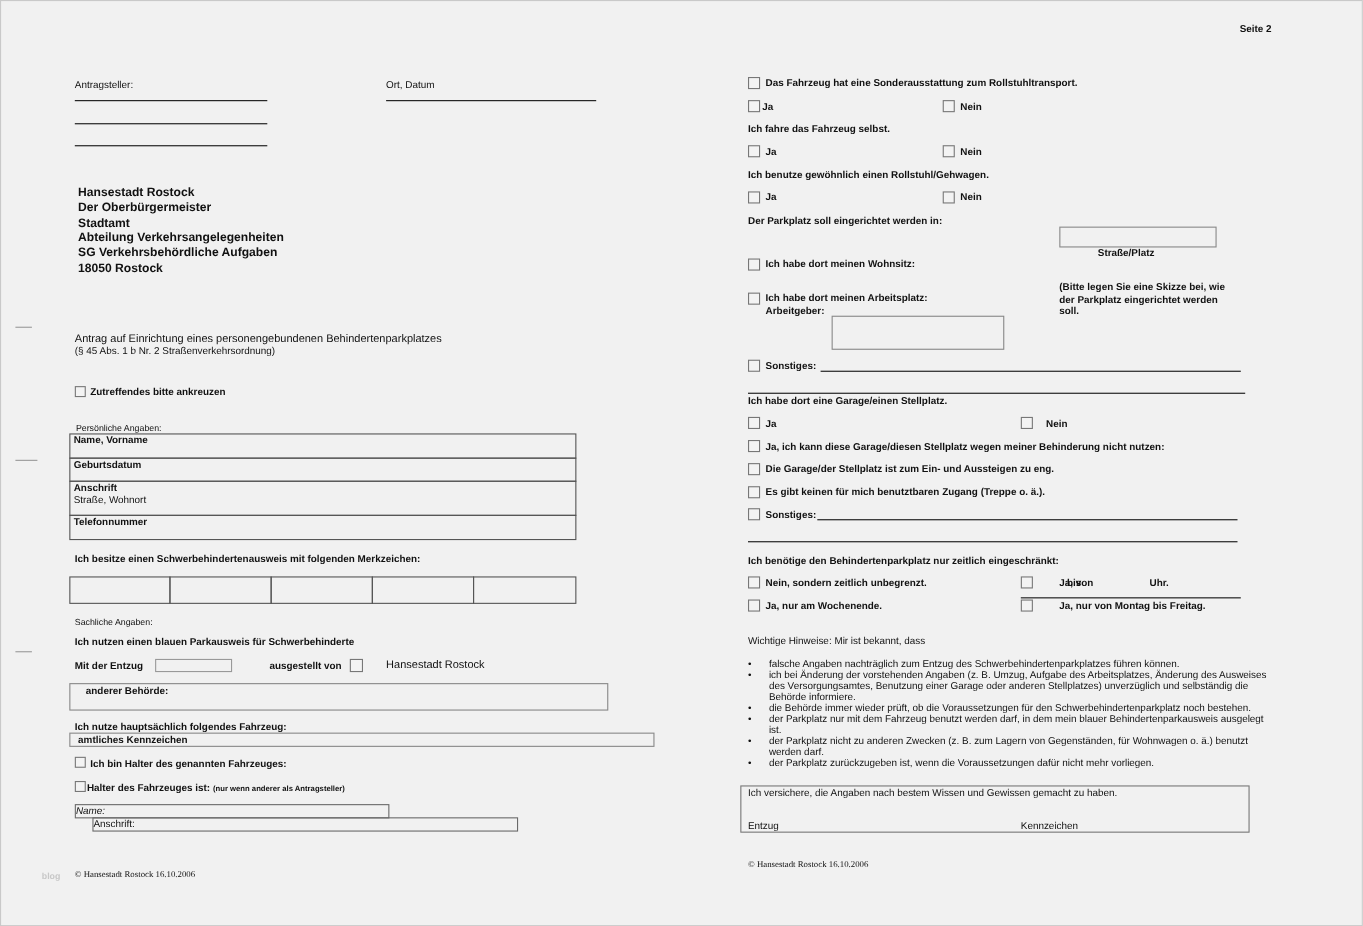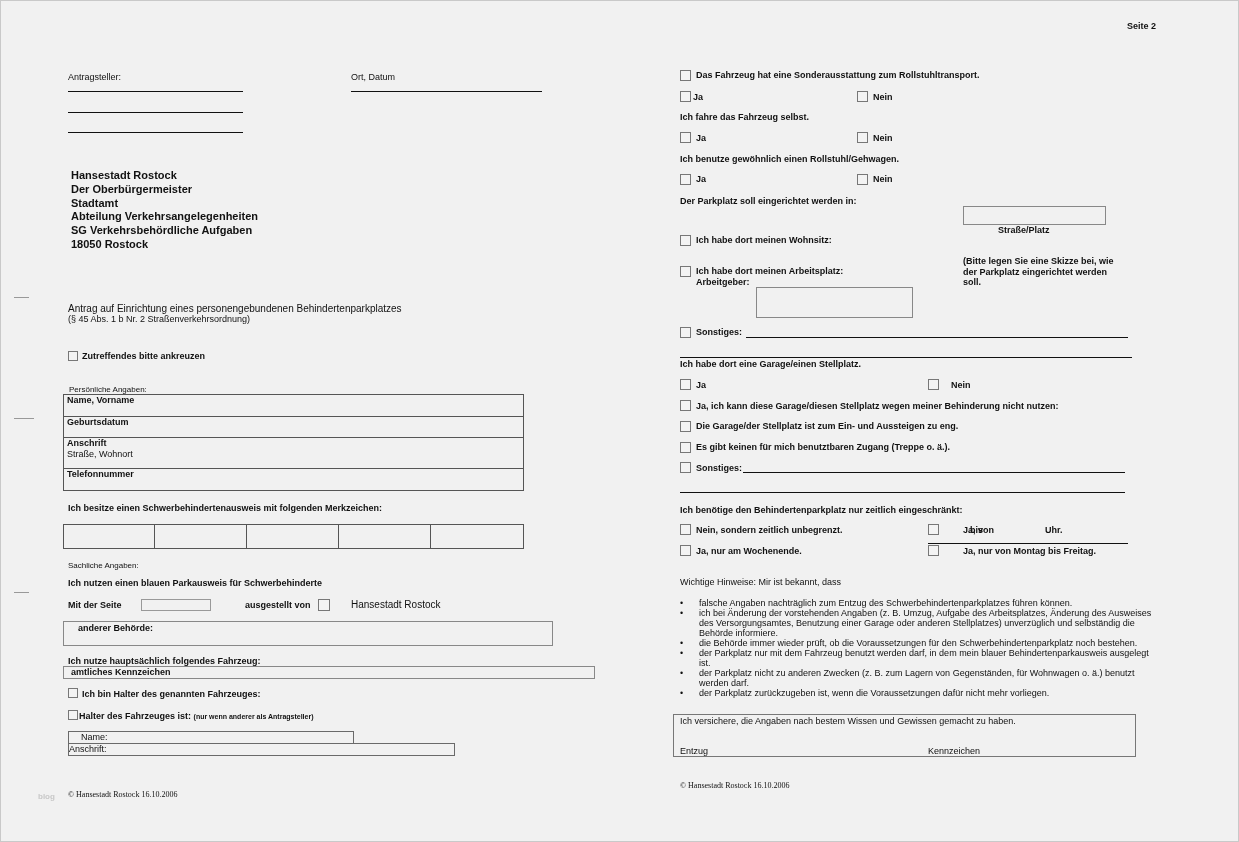--- a/index.html
+++ b/index.html
@@ -78,21 +78,21 @@
 <div class="abs b s9" style="left:68px;top:503px;">Ich besitze einen Schwerbehindertenausweis mit folgenden Merkzeichen:</div>
 <div class="mcell" style="left:63px;width:92px;"></div>
 <div class="mcell" style="left:154px;width:93px;"></div>
 <div class="mcell" style="left:246px;width:93px;"></div>
 <div class="mcell" style="left:338px;width:93px;"></div>
 <div class="mcell" style="left:430px;width:94px;"></div>
 
 <div class="abs s8" style="left:68px;top:561px;">Sachliche Angaben:</div>
 <div class="abs b s9" style="left:68px;top:578px;">Ich nutzen einen blauen Parkausweis für Schwerbehinderte</div>
 
-<div class="abs b s9" style="left:68px;top:600px;">Mit der Seite</div>
+<div class="abs b s9" style="left:68px;top:600px;">Mit der Entzug</div>
 <div class="boxl" style="left:141px;top:599px;width:70px;height:12px;"></div>
 <div class="abs b s9" style="left:245px;top:600px;">ausgestellt von</div>
 <div class="cb" style="left:318px;top:599px;width:12px;height:12px;"></div>
 <div class="abs b s10" style="left:351px;top:599px;font-weight:normal;">Hansestadt Rostock</div>
 
 <div class="box" style="left:63px;top:621px;width:490px;height:25px;border-color:#888;">
   <span class="abs b s9" style="left:14px;top:1px;">anderer Behörde:</span>
 </div>
 
 <div class="abs b s9" style="left:68px;top:656px;">Ich nutze hauptsächlich folgendes Fahrzeug:</div>
@@ -103,23 +103,23 @@
 <div class="cb" style="left:68px;top:688px;"></div>
 <div class="abs b s9" style="left:82px;top:689px;">Ich bin Halter des genannten Fahrzeuges:</div>
 
 <div class="cb" style="left:68px;top:710px;"></div>
 <div class="abs b s9" style="left:79px;top:711px;">
   <span>Halter des Fahrzeuges ist:</span>
   <span style="font-size:7px;">(nur wenn anderer als Antragsteller)</span>
 </div>
 
 <div class="box" style="left:68px;top:731px;width:286px;height:13px;">
-  <span class="abs s9" style="left:12px;top:0px;">Name:</span>
-</div>
-<div class="box" style="left:68px;top:743px;width:387px;height:13px;">
+  <span class="abs s9" style="left:0px;top:0px;font-style:italic;">Name:</span>
+</div>
+<div class="box" style="left:84px;top:743px;width:387px;height:13px;">
   <span class="abs s9" style="left:0px;top:0px;">Anschrift:</span>
 </div>
 
 <div class="abs s8" style="left:38px;top:792px;color:#c8c8c8;font-weight:bold;">blog</div>
 <div class="abs s8 serif" style="left:68px;top:790px;">© Hansestadt Rostock 16.10.2006</div>
 
 <div class="abs b s9" style="left:1127px;top:21px;">Seite 2</div>
 
 <div class="cb" style="left:680px;top:70px;width:11px;height:11px;"></div>
 <div class="abs b s9" style="left:696px;top:70px;">Das Fahrzeug hat eine Sonderausstattung zum Rollstuhltransport.</div>

